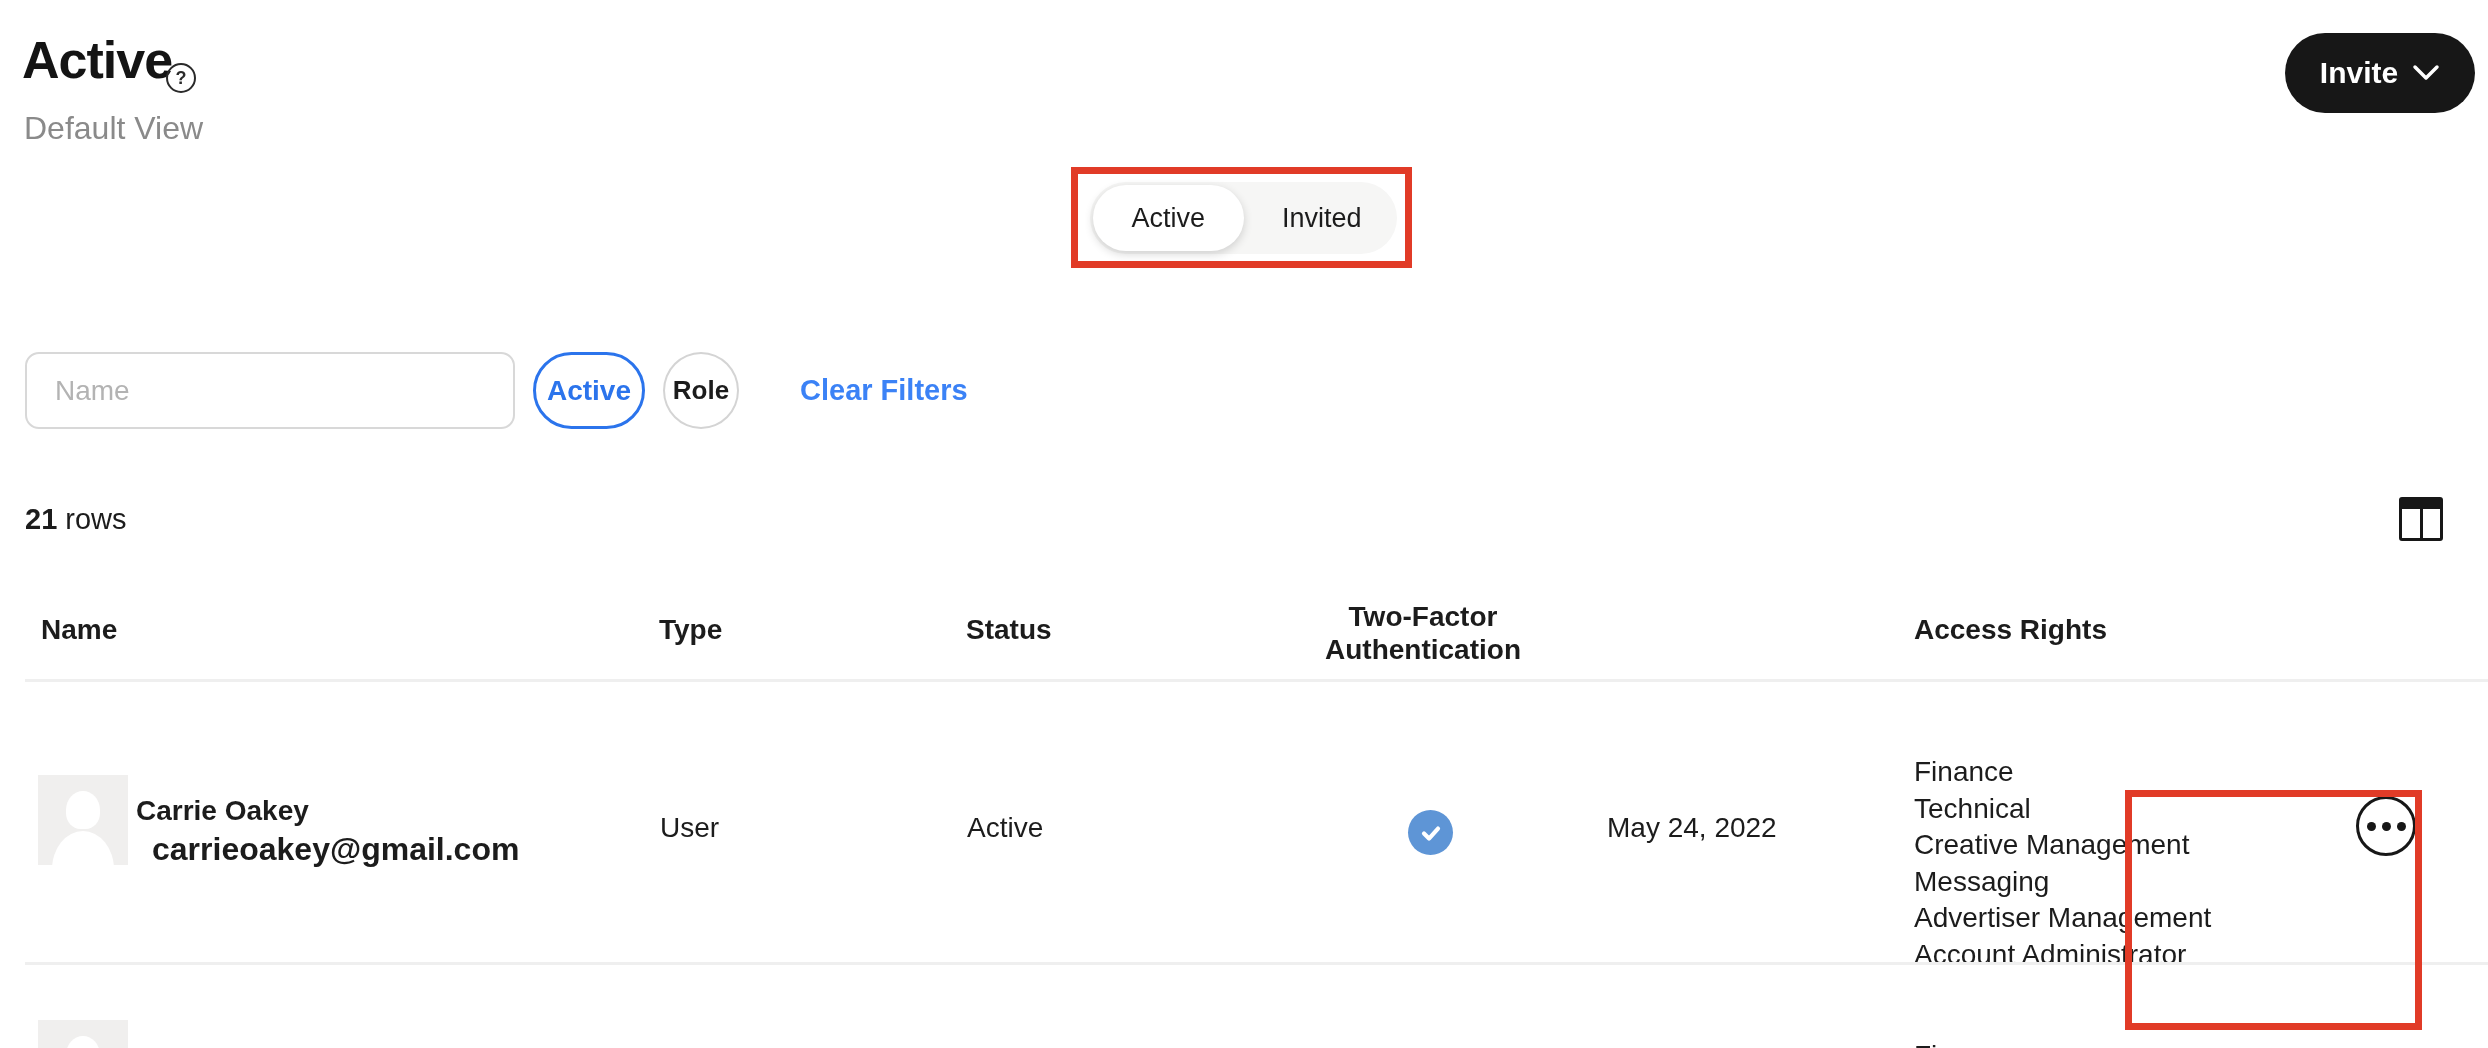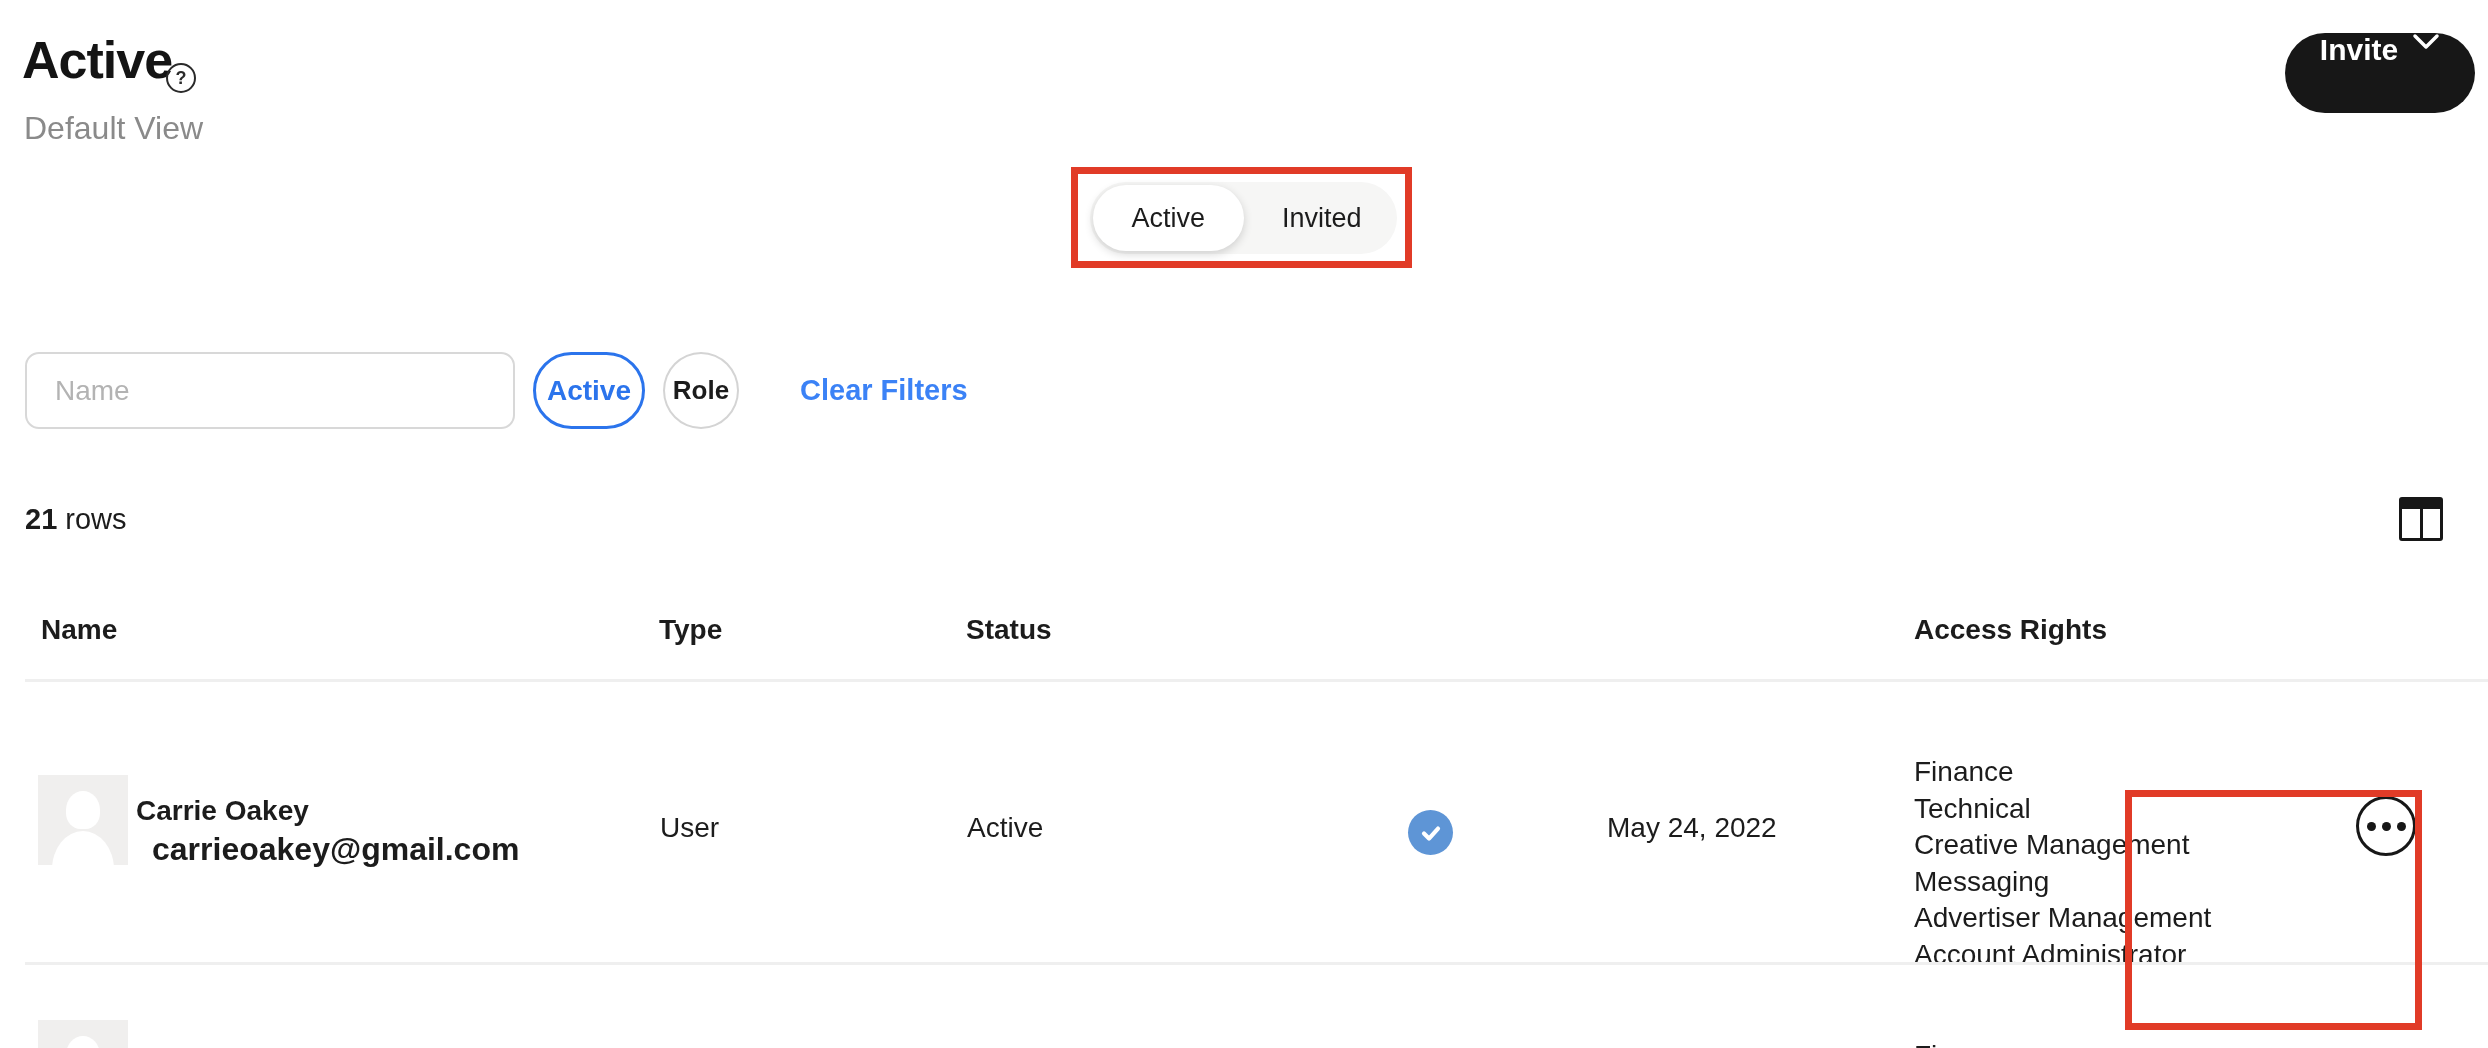--- a/index.html
+++ b/index.html
@@ -7,21 +7,21 @@
   body { font-family:"Liberation Sans","DejaVu Sans",sans-serif; color:#1c1c1c; }
   #app { position:relative; width:2488px; height:1048px; background:#fff; overflow:hidden; }
 
   
   .page-title { position:absolute; left:22px; top:30px; font-size:52px; font-weight:800; letter-spacing:-1px; color:#141414; }
   .help-icon { position:absolute; left:166px; top:63px; width:30px; height:30px; border:2px solid #2a2a2a; border-radius:50%;
                font-size:18px; font-weight:700; display:flex; align-items:center; justify-content:center; color:#2a2a2a; }
   .page-subtitle { position:absolute; left:24px; top:110px; font-size:32px; color:#8a8a8a; }
 
   .invite-btn { position:absolute; left:2285px; top:33px; width:190px; height:80px; border-radius:40px; background:#171717;
-                border:none; display:flex; justify-content:center; gap:14px; cursor:pointer; }
+                border:none; display:flex; align-items:center; justify-content:center; gap:14px; cursor:pointer; }
   .invite-btn .lbl { color:#fff; font-size:30px; font-weight:700; }
 
   
   .seg-annotation { position:absolute; left:1071px; top:167px; width:341px; height:101px; border:7px solid #e13b27; z-index:10; pointer-events:none; }
   .segmented { position:absolute; left:1090px; top:182px; width:307px; height:72px; background:#f6f6f5; border-radius:36px; display:flex; }
   .seg-item { flex:1; display:flex; align-items:center; justify-content:center; font-size:27px; color:#1c1c1c; border-radius:33px; cursor:pointer; }
   .seg-item.selected { background:#fff; margin:3px; box-shadow:0 3px 10px rgba(0,0,0,0.16); }
 
   
   .name-input { position:absolute; left:25px; top:352px; width:490px; height:77px; border:2px solid #d8d8d8; border-radius:14px;
@@ -100,20 +100,24 @@
     <span>rows</span>
   </div>
   <div class="col-icon">
     <div class="bar"></div>
     <div class="div"></div>
   </div>
 
   <div class="thead-label" style="left:41px;">Name</div>
   <div class="thead-label" style="left:659px;">Type</div>
   <div class="thead-label" style="left:966px;">Status</div>
+  <div class="thead-2fa">
+    <div>Two-Factor</div>
+    <div>Authentication</div>
+  </div>
   <div class="thead-label" style="left:1914px;">Access Rights</div>
   <div class="divider" style="top:679px;"></div>
 
   <div>
     <div class="avatar" style="top:775px;">
       <div class="head"></div>
       <div class="body"></div>
     </div>
     <div class="cell-name" style="top:795px;">Carrie Oakey</div>
     <div class="cell-email" style="top:831px;">carrieoakey@gmail.com</div>

